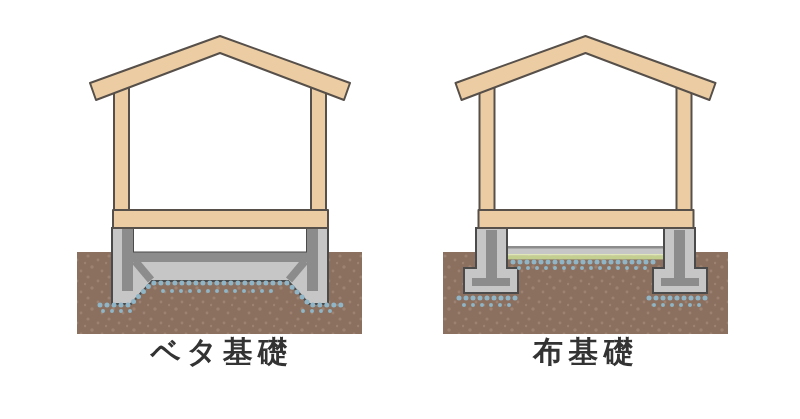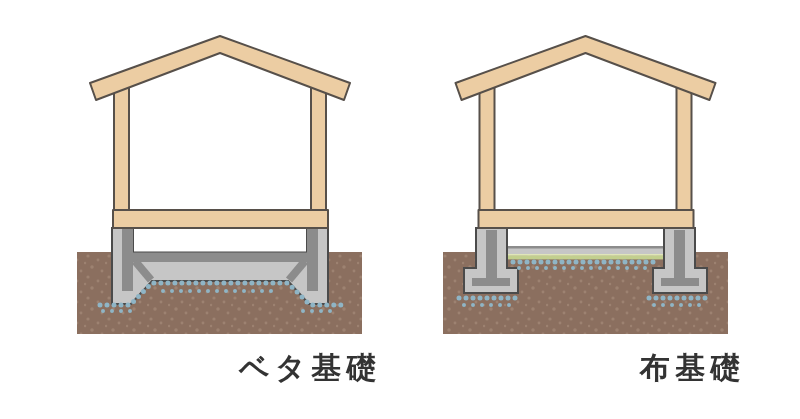--- a/index.html
+++ b/index.html
@@ -25,22 +25,22 @@
   .soil-tex{fill:url(#soilDots);stroke:none;}
   .gravel-row{stroke:var(--gravel,#8fb5c6);fill:none;stroke-linecap:round;}
   .g5{stroke-width:5;stroke-dasharray:0 7;}
   .g4{stroke-width:4;stroke-dasharray:0 9;}
   .slab-thin{fill:var(--concrete,#c6c6c6);stroke:none;}
   .slab-thin-edge{fill:var(--concrete-shadow,#8c8c8c);stroke:none;}
   .vapor-light{fill:var(--vapor-sheet-green-light,#dfe6b8);stroke:none;}
   .vapor{fill:var(--vapor-sheet-green,#c2cf8e);stroke:none;}
 
   .caption{
-    position:absolute;top:348px;width:320px;
-    text-align:right;font-size:30px;font-weight:700;
+    position:absolute;top:332px;width:320px;
+    text-align:center;font-size:30px;font-weight:700;
     letter-spacing:0.18em;color:var(--label-text,#333);
     font-family:"Liberation Sans","DejaVu Sans",sans-serif;
   }
   .caption-left{left:62px;}
   .caption-right{left:426px;font-family:Liberation Mono, monospace;}
 </style>
 </head>
 <body>
 
 <div class="canvas">

